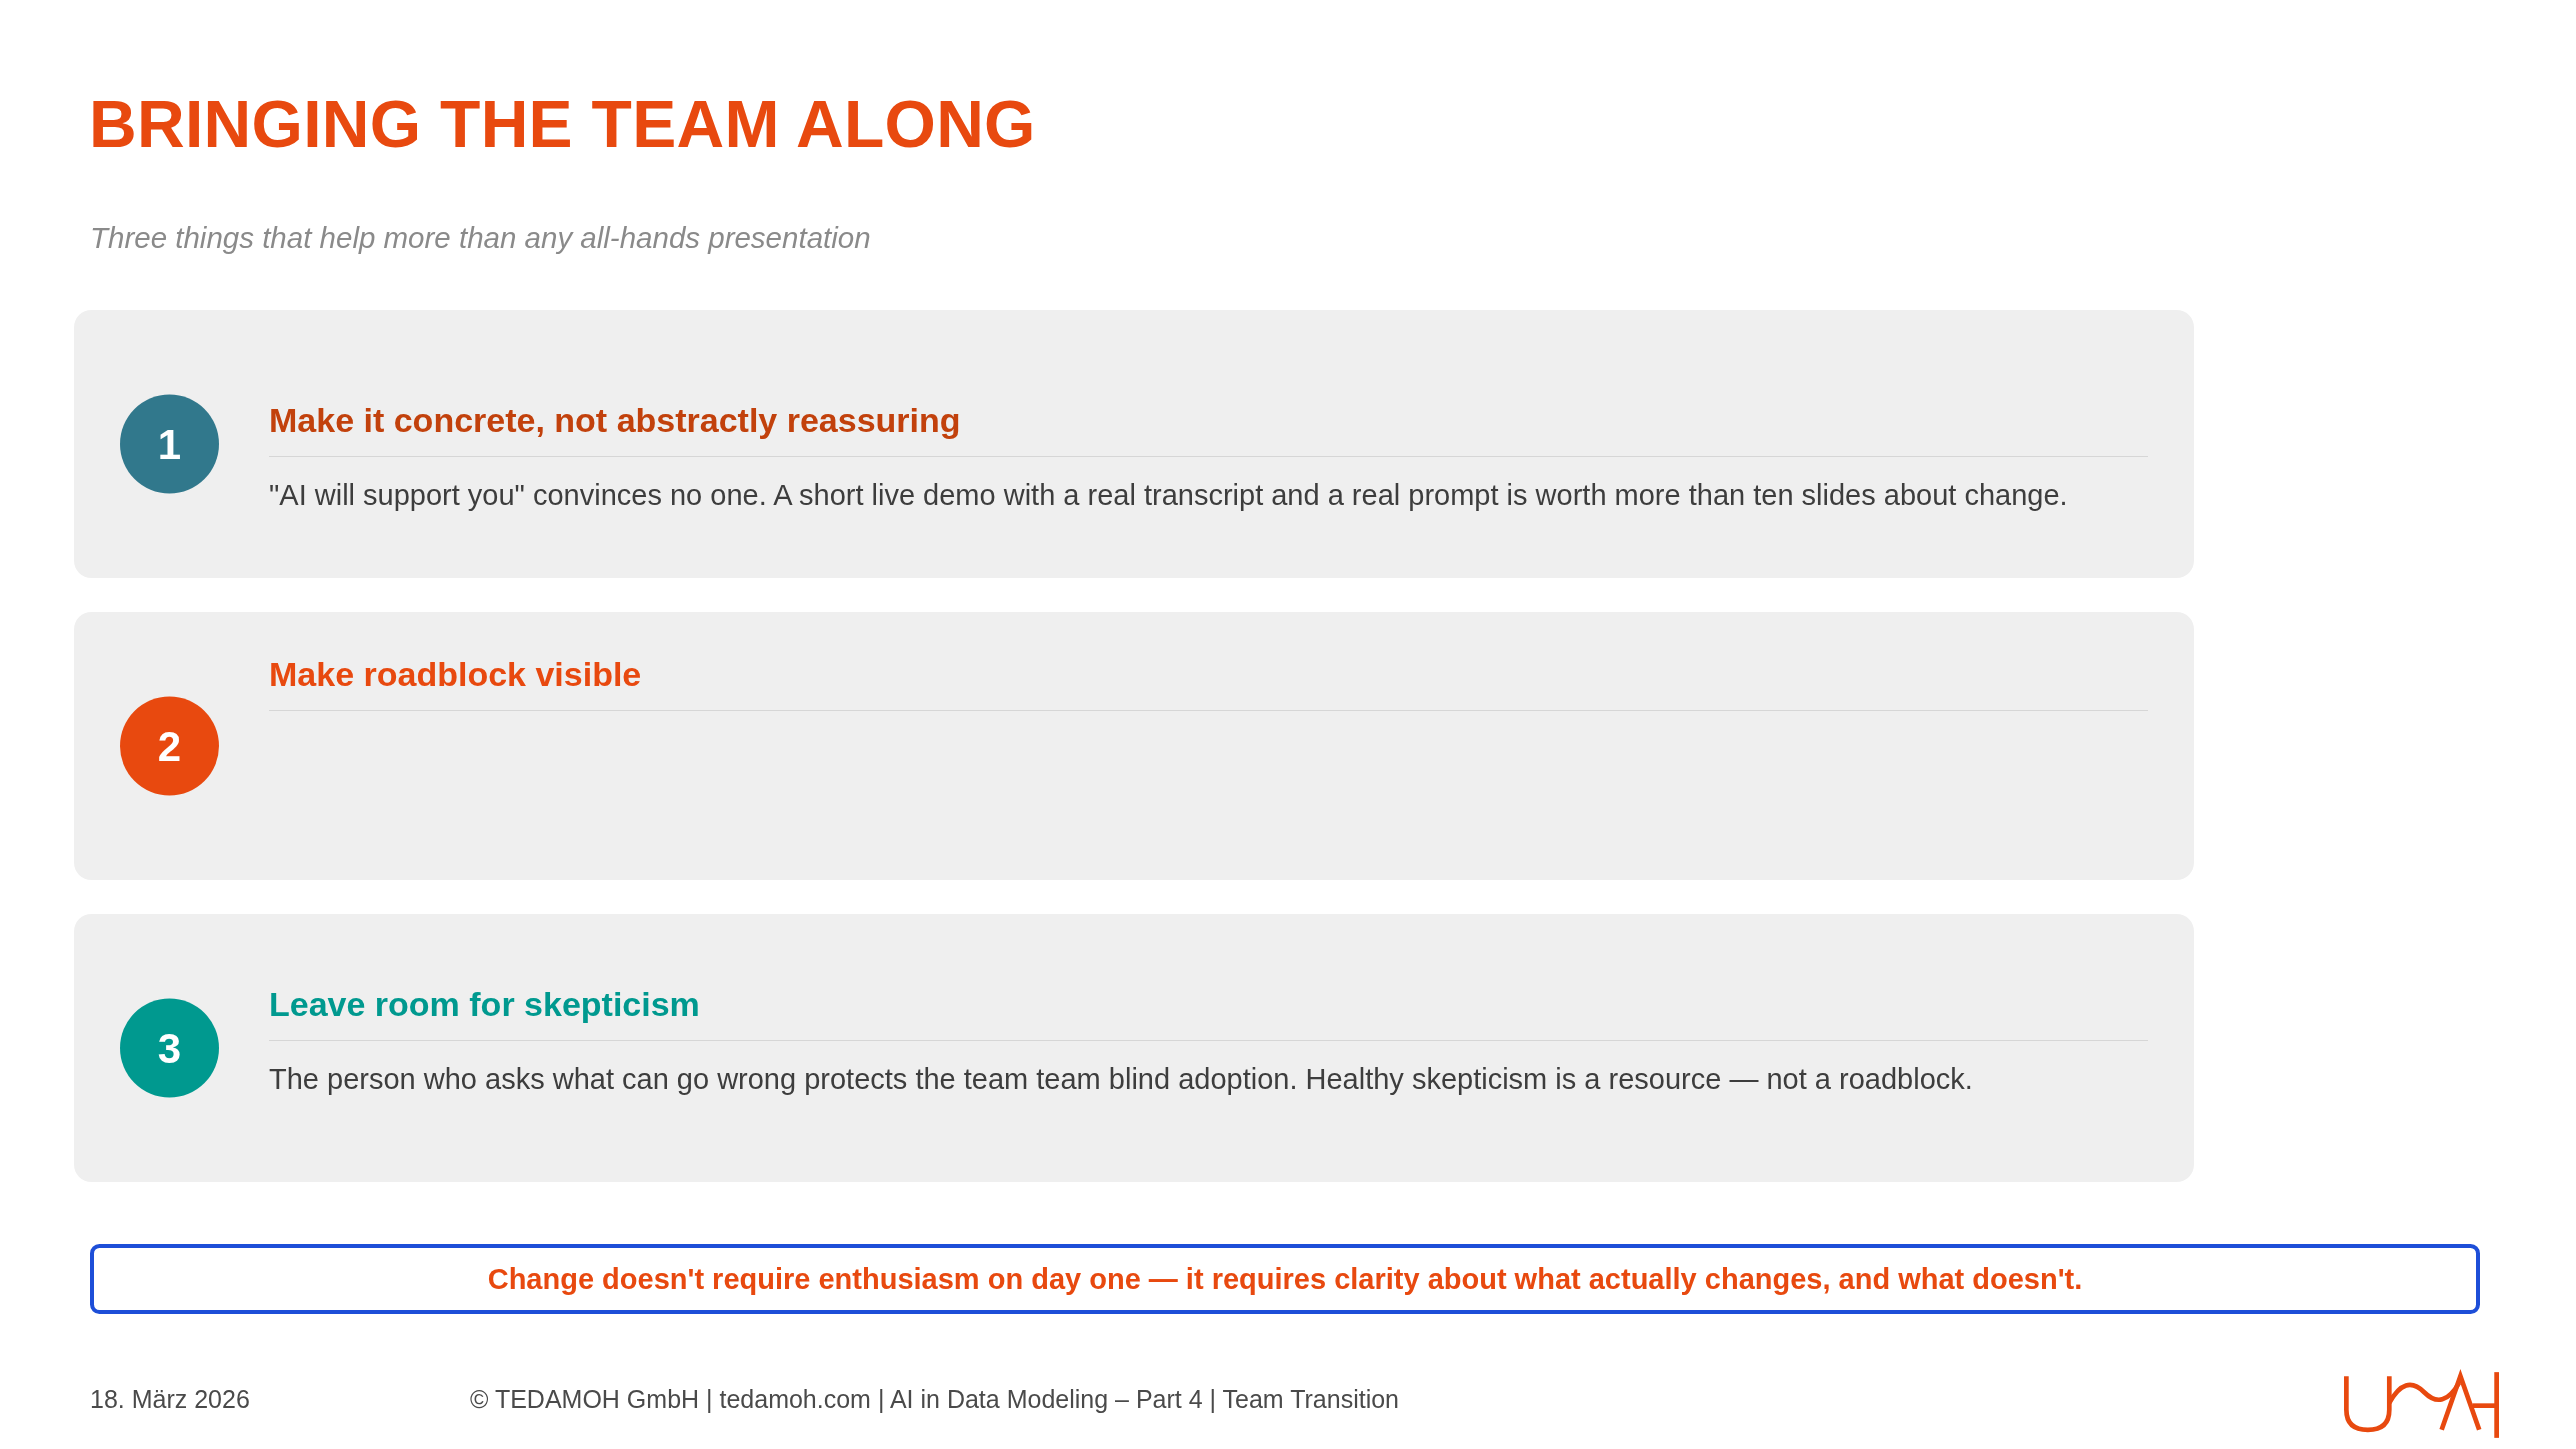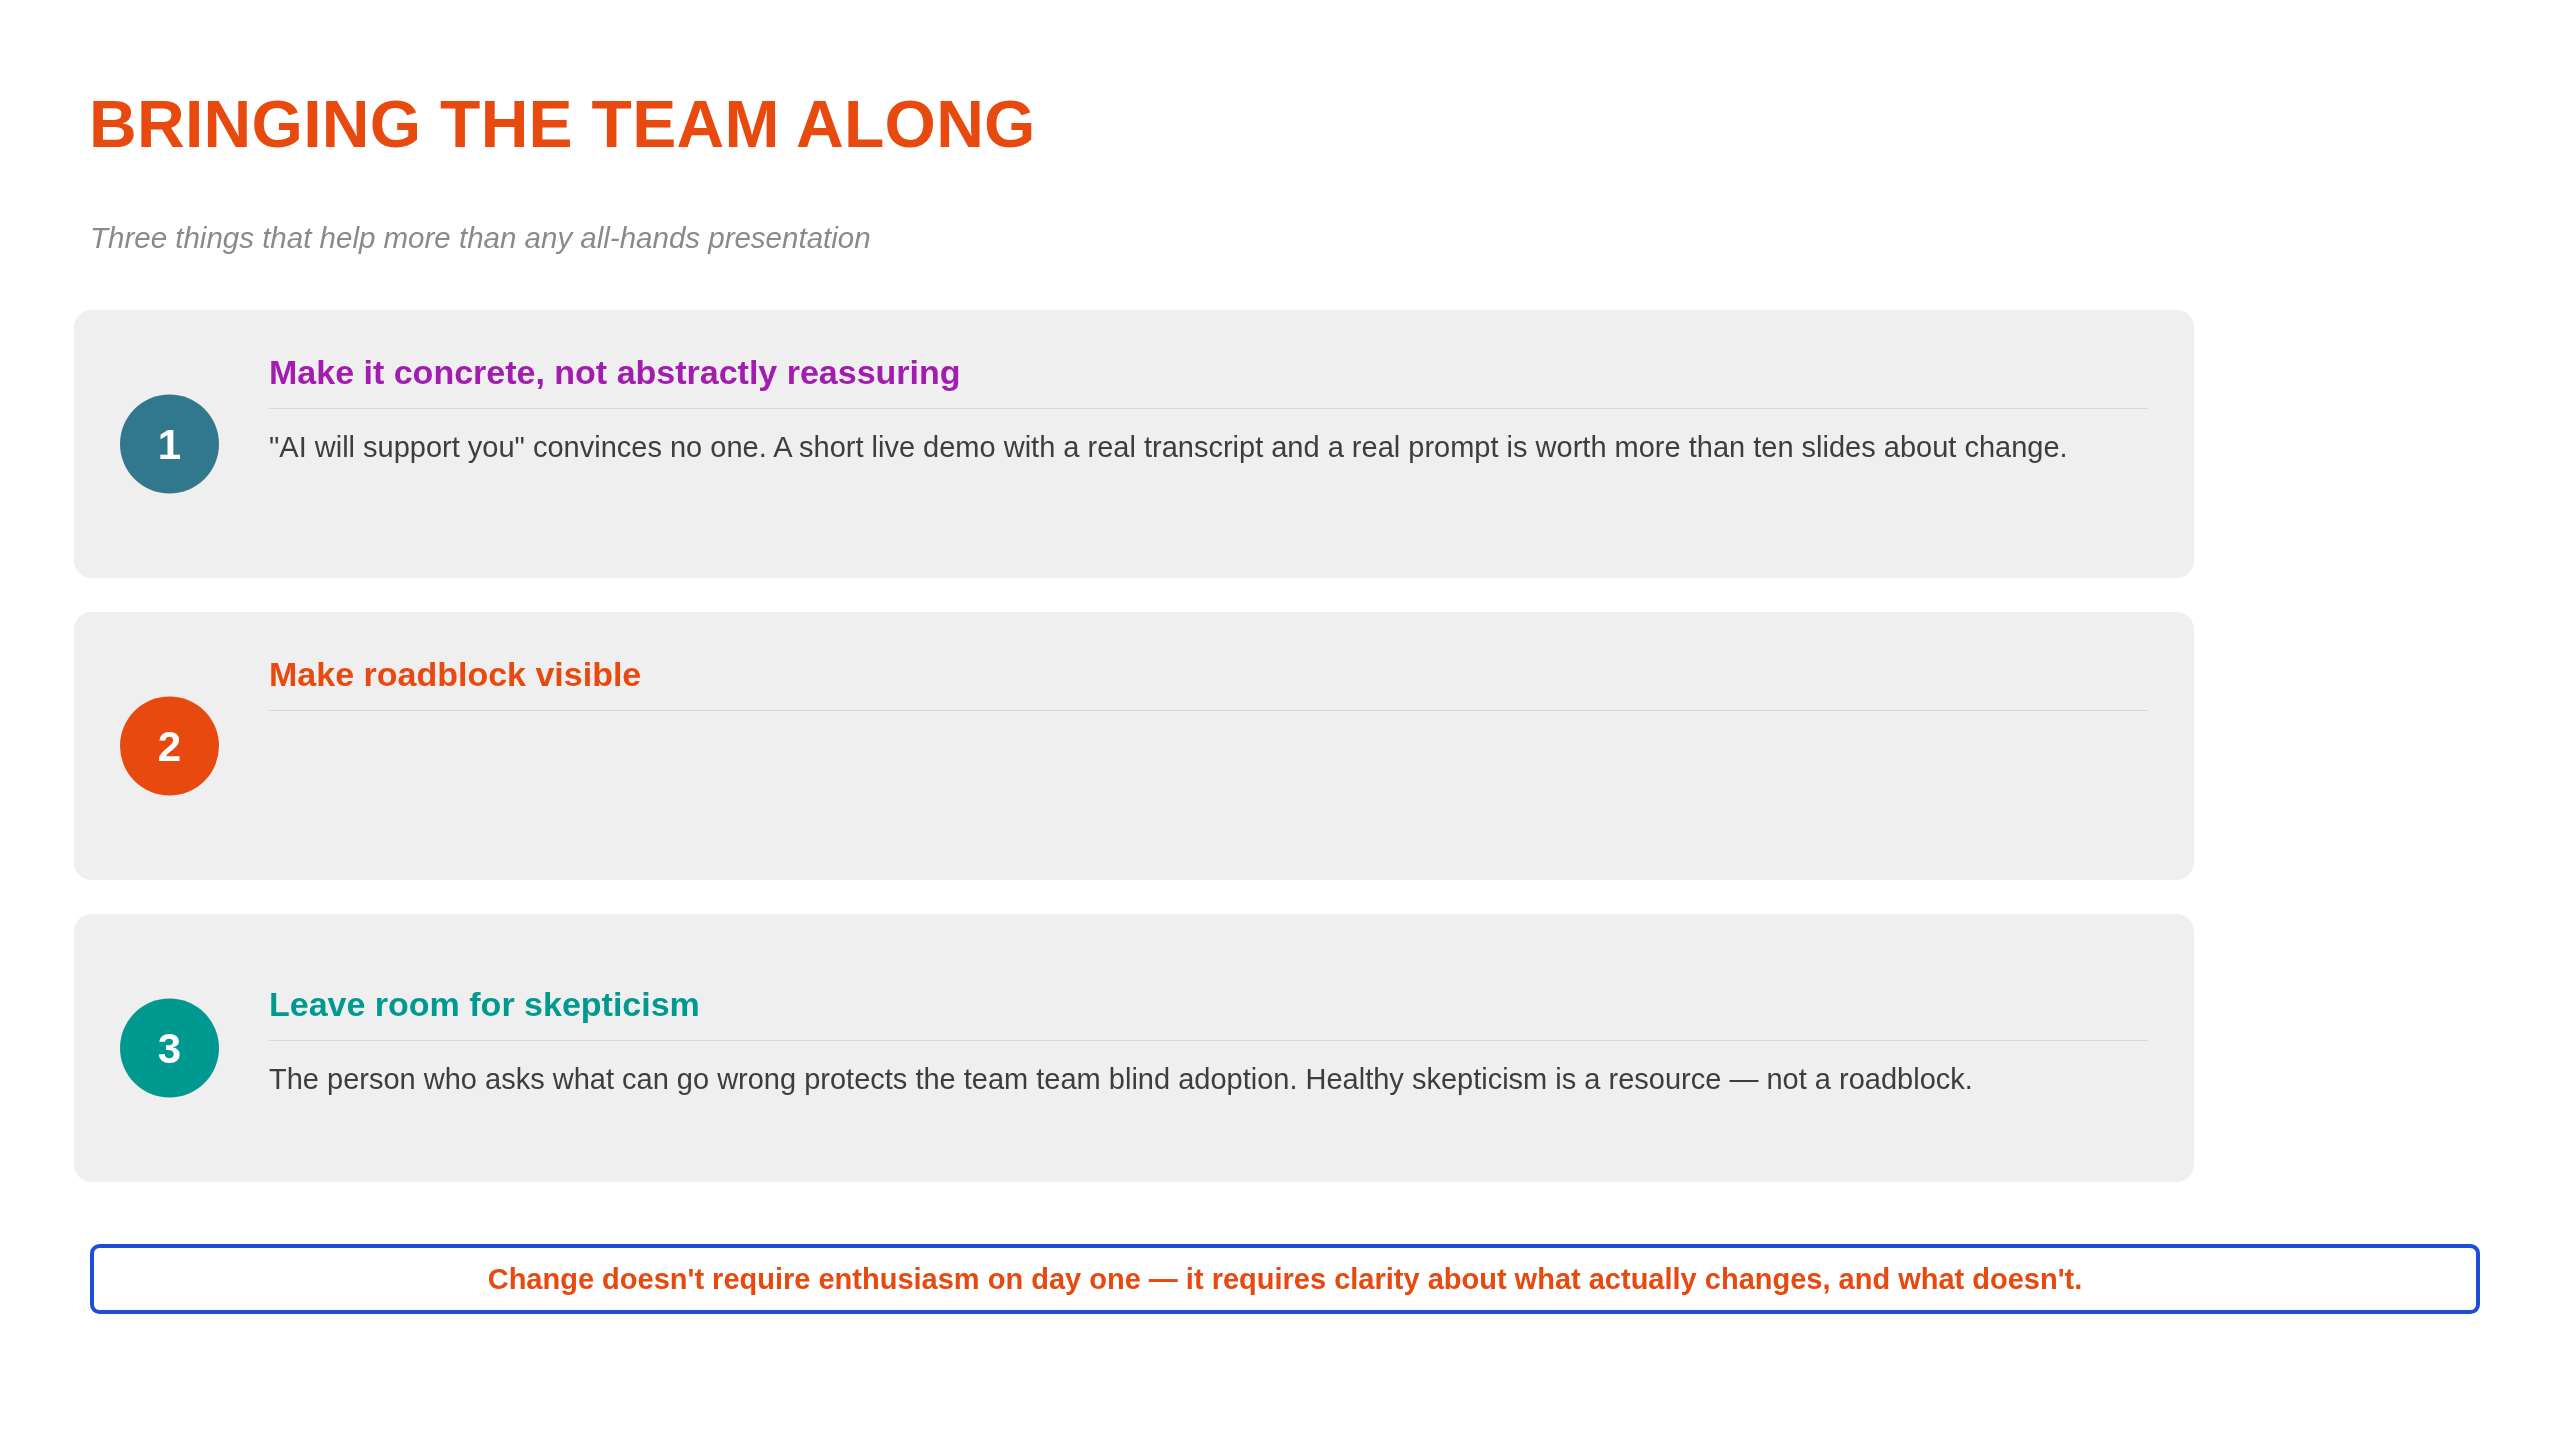--- a/index.html
+++ b/index.html
@@ -154,21 +154,21 @@
 <div class="slide">
 
   <div class="title">BRINGING THE TEAM ALONG</div>
   <div class="subtitle">Three things that help more than any all-hands presentation</div>
 
   <div class="cards">
 
     <div class="card">
       <div class="badge" id="badge-1" style="background: rgb(49, 120, 140);">1</div>
       <div class="card-body">
-        <div class="card-heading" id="head-1" style="color: #a21caf;">Make it concrete, not abstractly reassuring</div>
+        <div class="card-heading" id="head-1" style="color: #c2410c; margin-top: 48px;">Make it concrete, not abstractly reassuring</div>
         <div class="divider"></div>
         <div class="card-text">"AI will support you" convinces no one. A short live demo with a real transcript and a real prompt is worth more than ten slides about change.</div>
       </div>
     </div>
 
     <div class="card">
       <div class="badge" id="badge-2" style="background: rgb(232, 73, 15);">2</div>
       <div class="card-body">
         <div class="card-heading" id="head-2" style="color: rgb(232, 73, 15);">Make roadblock visible</div>
         <div class="divider"></div>
@@ -183,15 +183,26 @@
         <div class="card-text">The person who asks what can go wrong protects the team team blind adoption. Healthy skepticism is a resource — not a roadblock.</div>
       </div>
     </div>
 
   </div>
 
   <div class="callout">
     <div class="callout-text">Change doesn't require enthusiasm on day one — it requires clarity about what actually changes, and what doesn't.</div>
   </div>
 
+  <div class="footer">
+    <div class="footer-date">18. März 2026</div>
+    <div class="footer-meta">© TEDAMOH GmbH  |  tedamoh.com  |  AI in Data Modeling – Part 4  |  Team Transition</div>
+    <svg class="logo" viewBox="0 0 240 110" xmlns="http://www.w3.org/2000/svg">
+      <path d="M8 12 L8 62 Q8 92 40 92 Q72 92 72 62 L72 12" fill="none" stroke="#E8490F" stroke-width="7"></path>
+      <path d="M72 52 Q96 8 124 36 Q152 64 176 22" fill="none" stroke="#E8490F" stroke-width="7"></path>
+      <path d="M150 92 L178 12 L206 92" fill="none" stroke="#E8490F" stroke-width="7"></path>
+      <path d="M232 6 L232 104" fill="none" stroke="#E8490F" stroke-width="7"></path>
+      <path d="M196 56 L232 56" fill="none" stroke="#E8490F" stroke-width="7"></path>
+    </svg>
+  </div>
 
 </div>
 
 
 </body></html>

